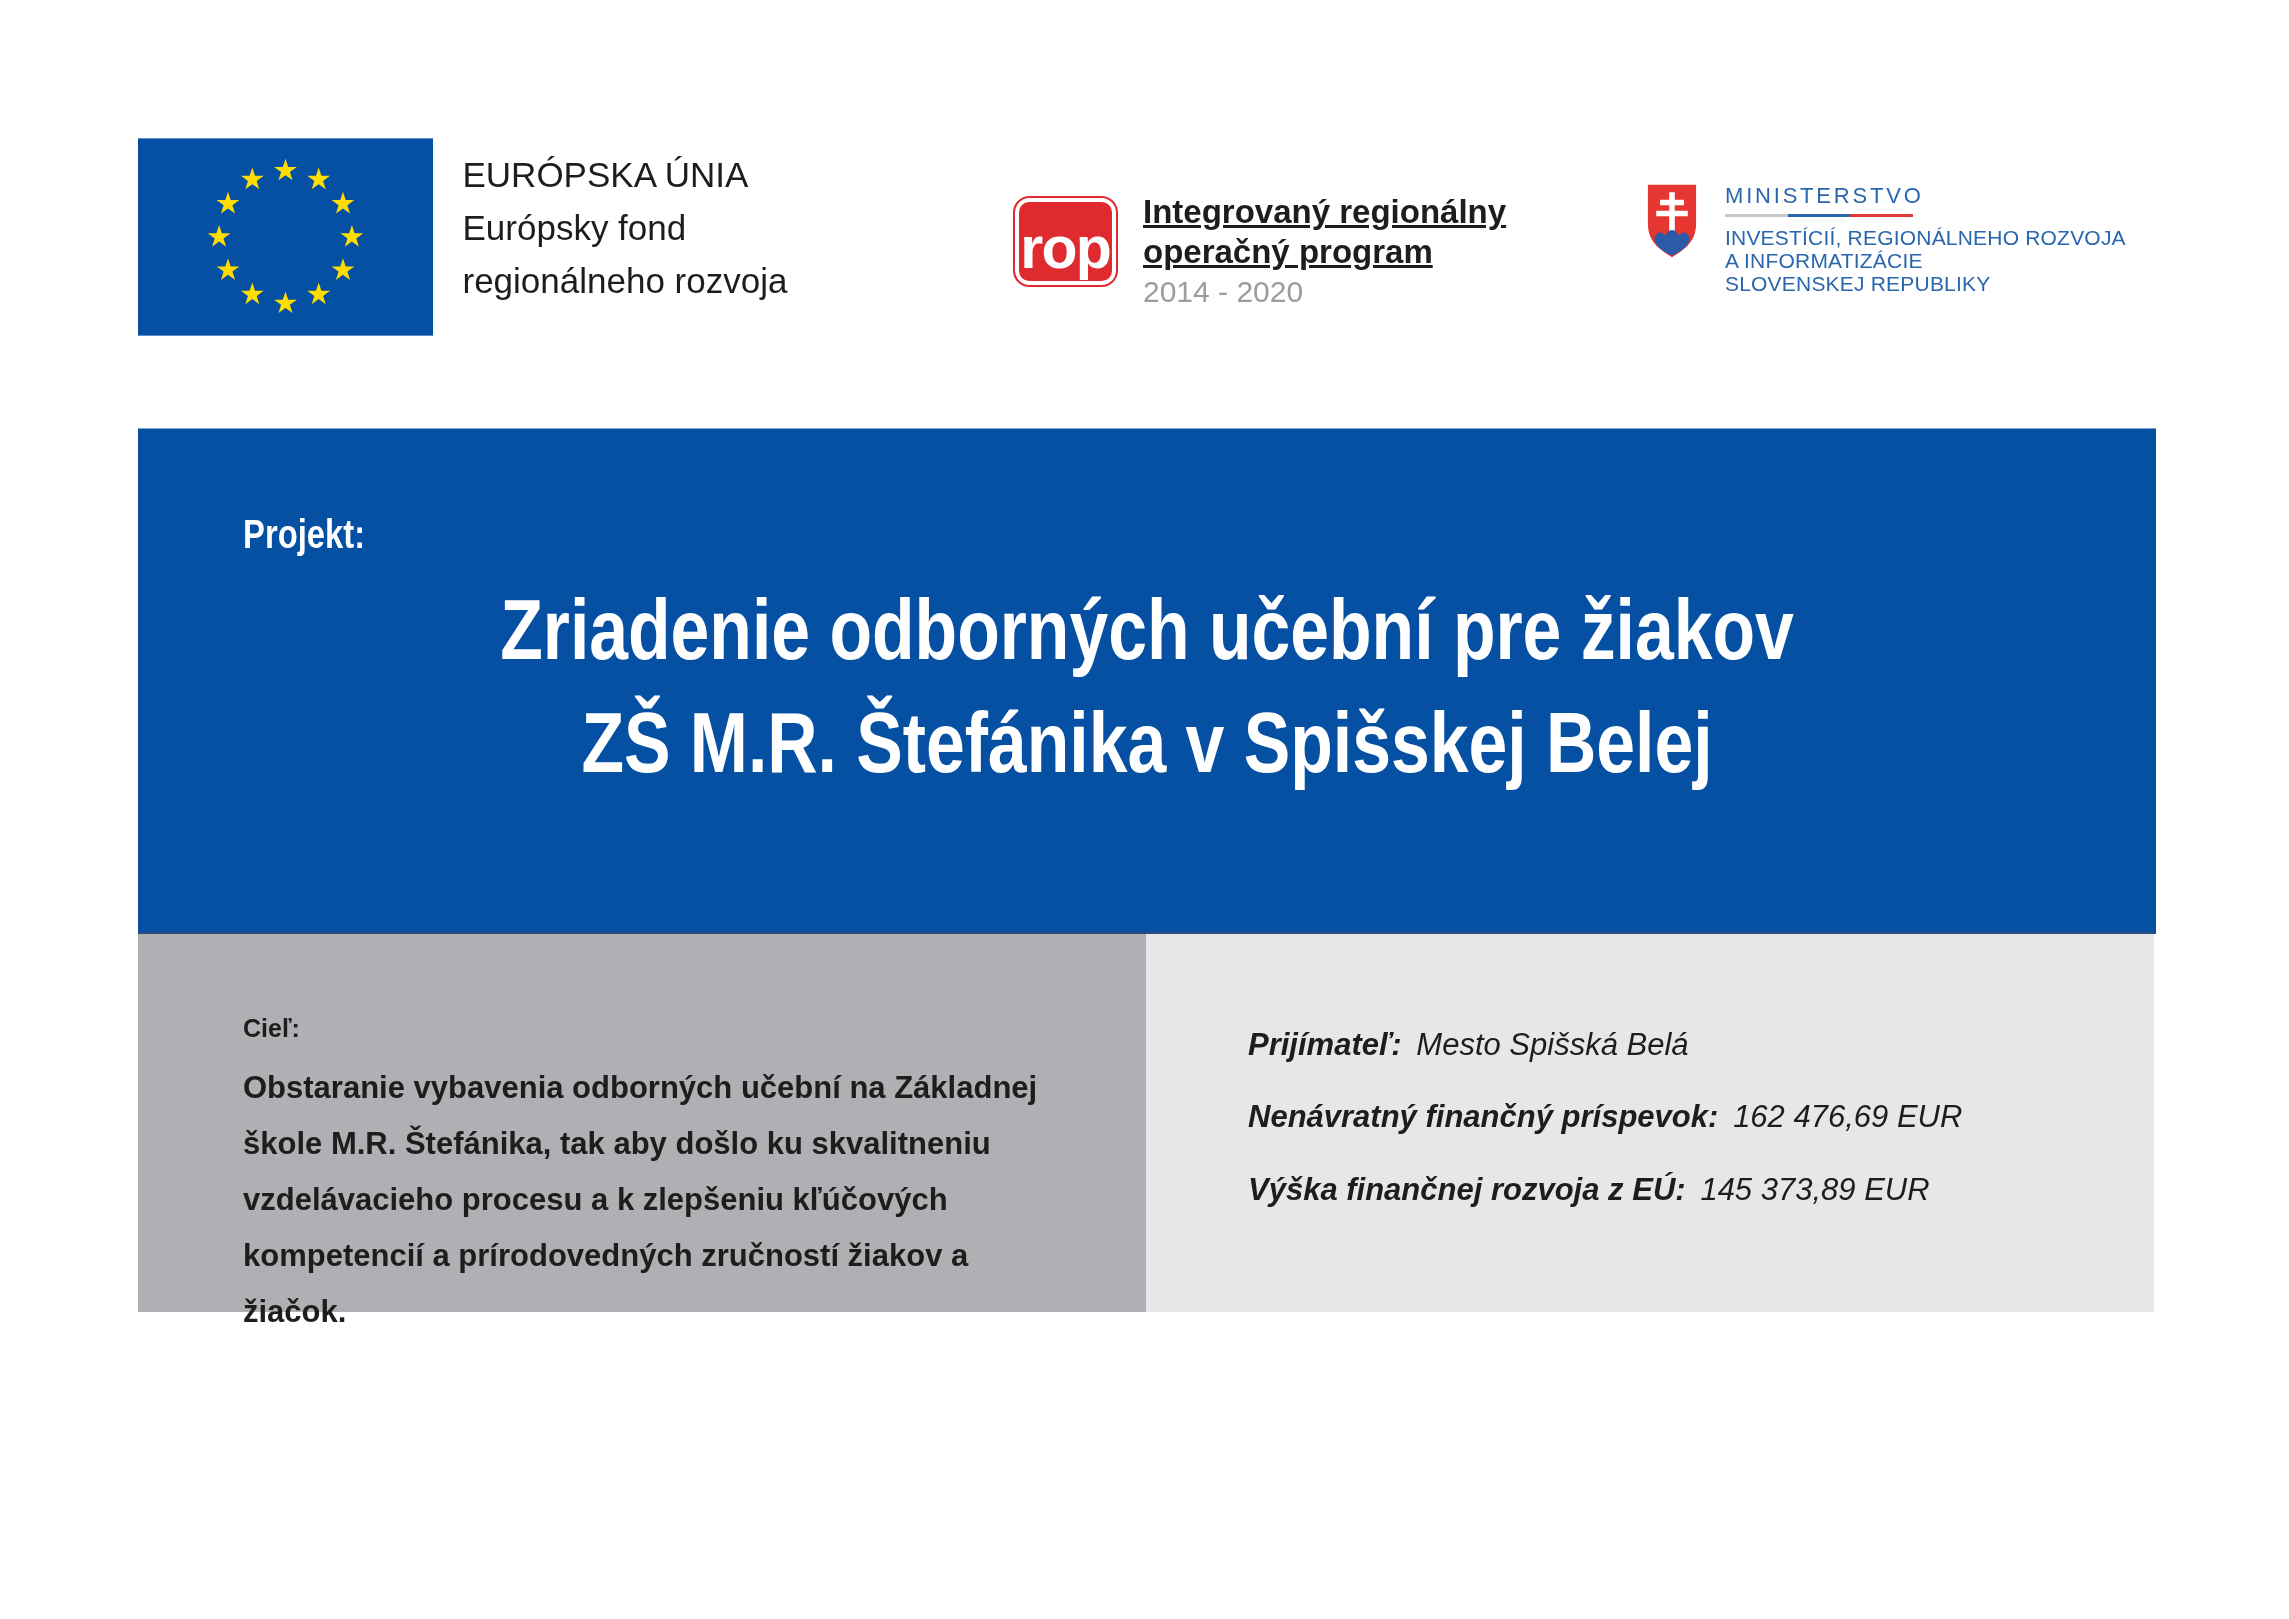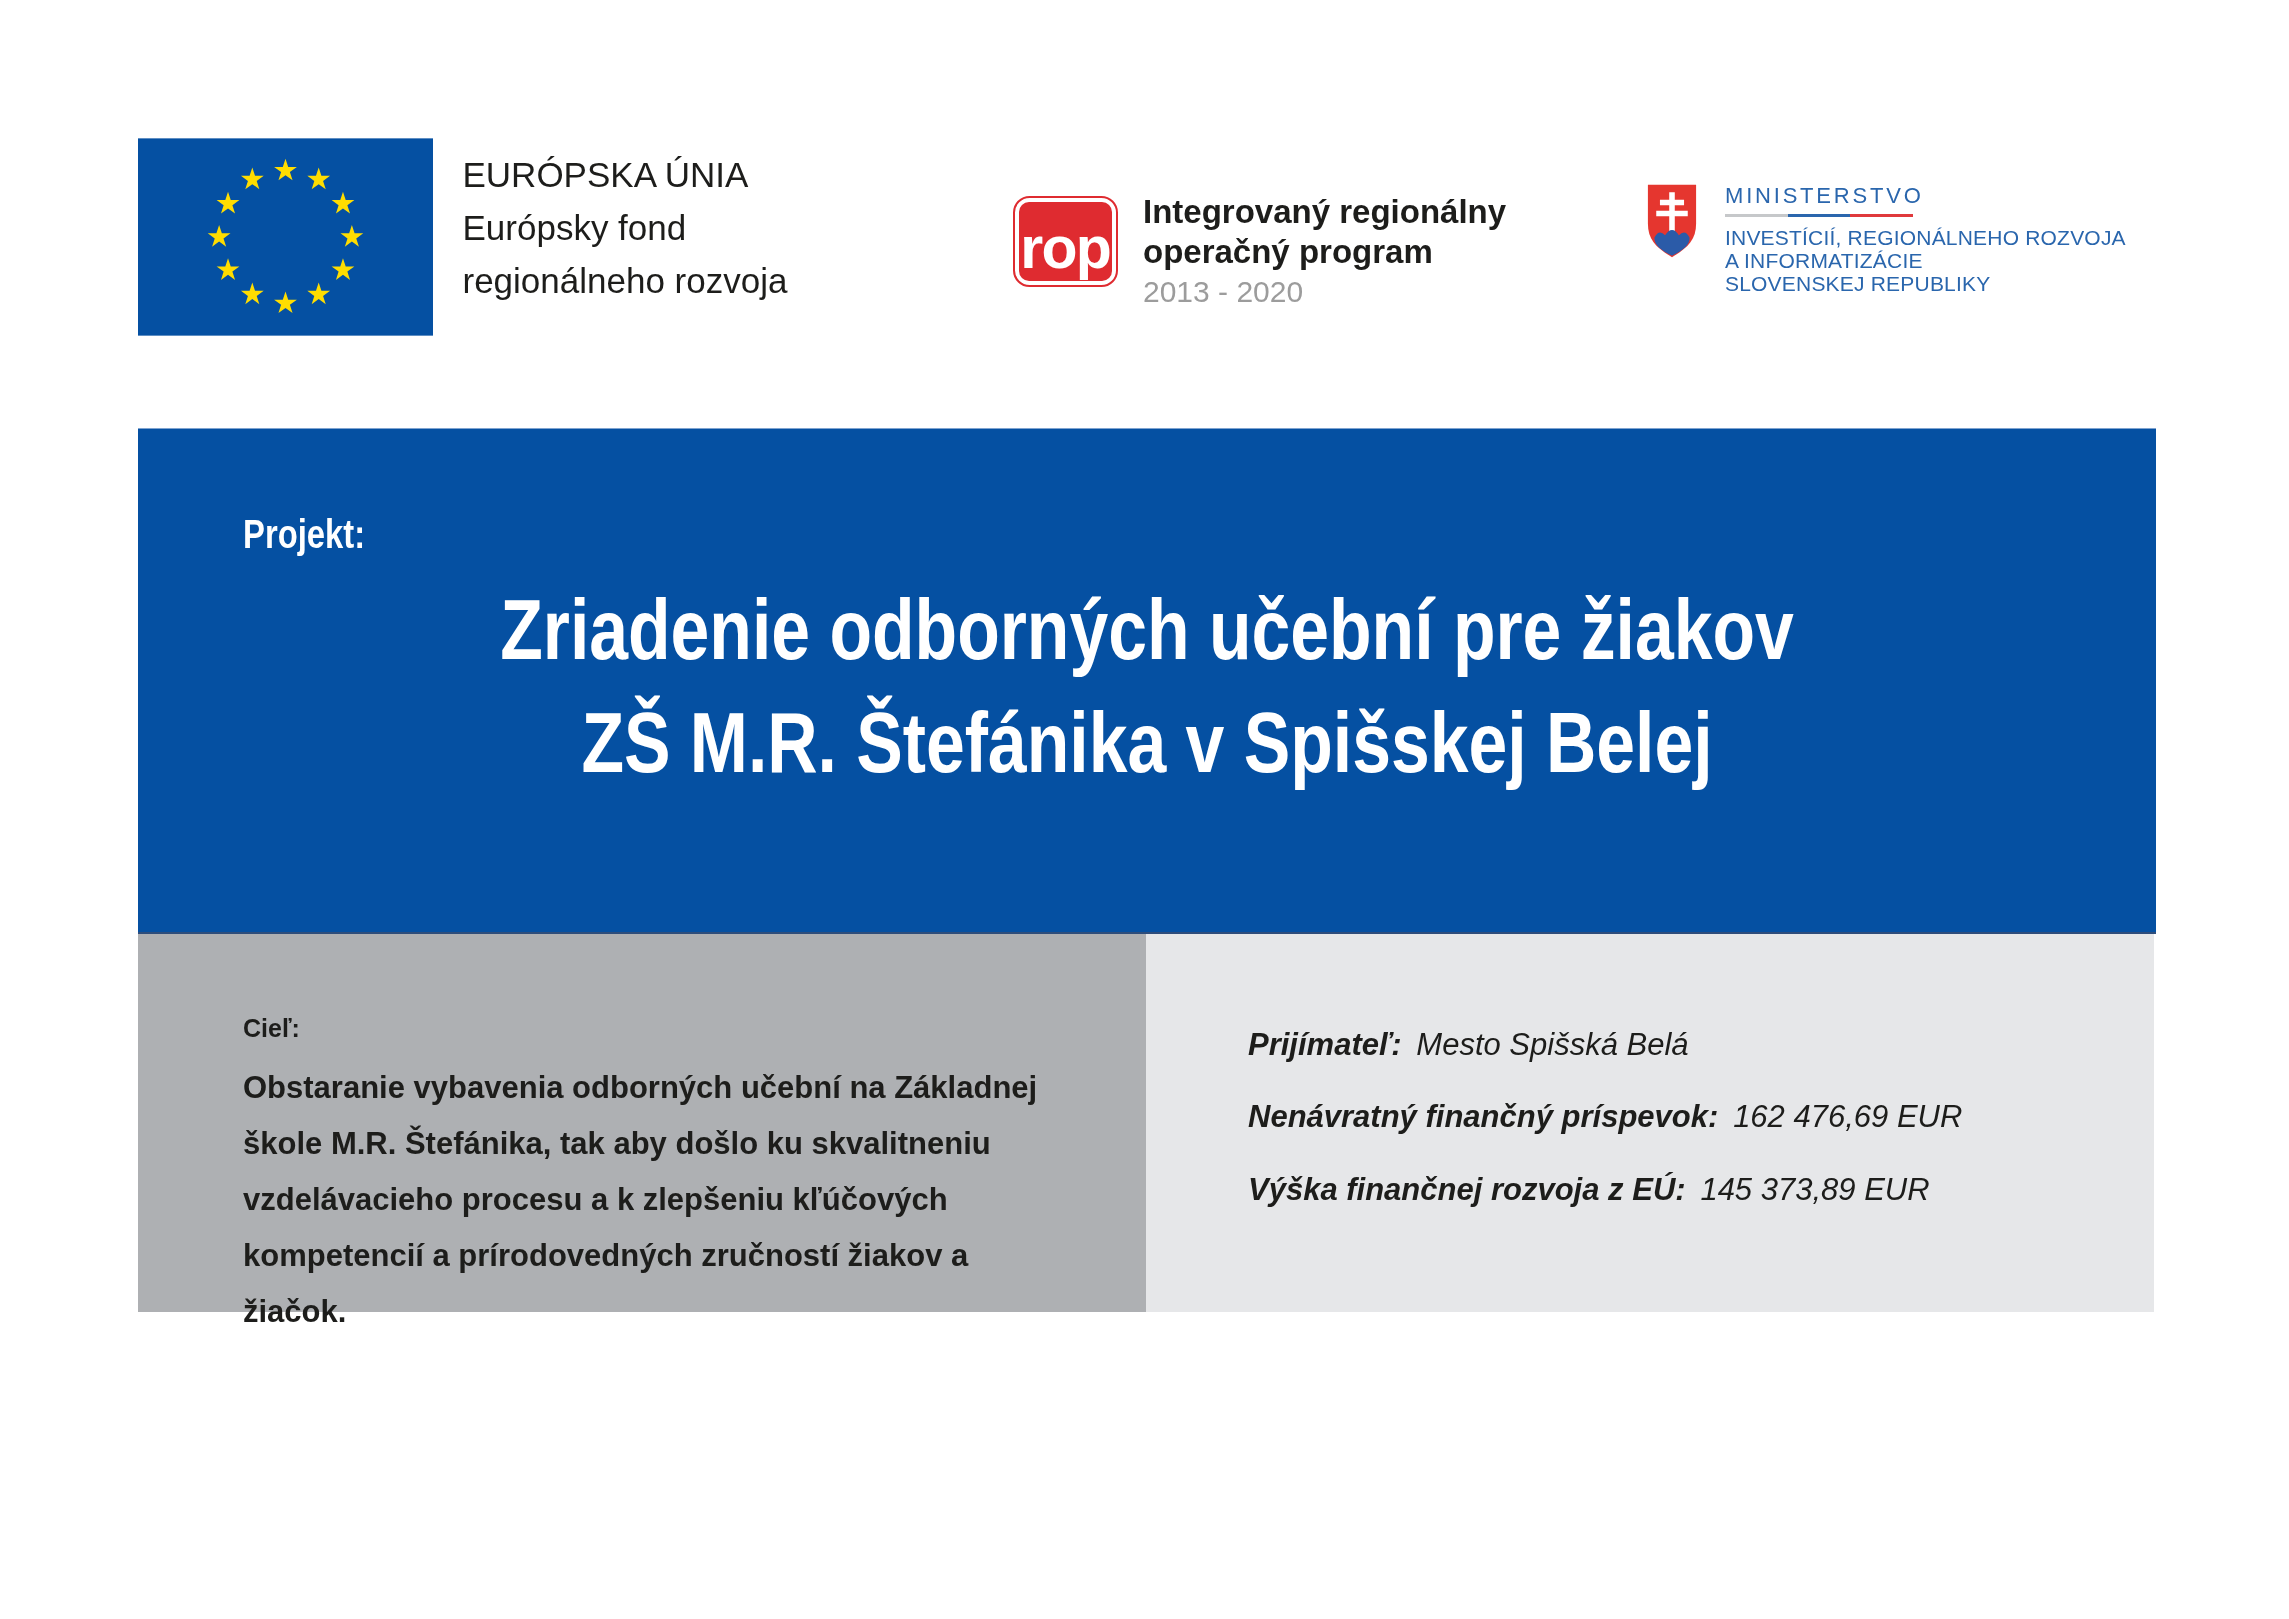--- a/index.html
+++ b/index.html
@@ -25,21 +25,21 @@
   }
   .irop-logo-inner {
     position:relative; width:100%; height:100%;
     background:#df2b30; border-radius:10px; overflow:hidden;
   }
   .irop-logo-inner span {
     position:absolute; left:-13px; top:12px;
     font-weight:bold; font-size:59px; letter-spacing:-1.8px; color:#ffffff;
   }
   .irop-text { margin-left:25px; margin-top:-3.7px; }
-  .irop-title { font-weight:bold; font-size:33px; line-height:40px; color:#1d1d1b; white-space:pre-line; }
+  .irop-title { font-weight:bold; font-size:33px; line-height:40px; color:#1d1d1b; white-space:pre-line;text-decoration:underline; }
   .irop-period { font-size:30px; line-height:37px; color:#9c9c9c; margin-top:0.9px; }
 
   .ministry-block { position:absolute; left:1646px; top:183px; display:flex; }
   .ministry-shield { width:52px; height:76px; display:block; flex:none; }
   .ministry-text { margin-left:27px; }
   .ministry-title { font-size:22px; letter-spacing:2.8px; color:#2a66ad; line-height:26px; }
   .ministry-divider { display:flex; width:188px; height:3.7px; margin:4.6px 0 8.3px 0; }
   .ministry-divider .seg1 { width:63px; background:#c6c8ca; }
   .ministry-divider .seg2 { width:63px; background:#2a66ad; }
   .ministry-divider .seg3 { width:63px; background:#e0393c; }
@@ -121,21 +121,21 @@
 
   <div class="irop-block">
     <div class="irop-logo">
       <div class="irop-logo-inner">
         <span>irop</span>
       </div>
     </div>
     <div class="irop-text">
       <div class="irop-title">Integrovaný regionálny
 operačný program</div>
-      <div class="irop-period">2013 - 2020</div>
+      <div class="irop-period">2014 - 2020</div>
     </div>
   </div>
 
   <div class="ministry-block">
     <svg class="ministry-shield" viewBox="0 0 56 82" xmlns="http://www.w3.org/2000/svg">
       <path d="M2,2 H54 V44 C54 61,45 70,28 80 C11 70,2 61,2 44 Z" fill="#e5362f"></path>
       <path d="M25,10 h6 v8 h10 v6 h-10 v6 h14 v6 h-14 v22 h-6 v-22 h-14 v-6 h14 v-6 h-10 v-6 h10 z" fill="#ffffff"></path>
       <path d="M9,59 Q14,49 20.5,56.5 Q28,45 35.5,56.5 Q42,49 47,59 C47,67 40,72.5 28,78.5 C16,72.5 9,67 9,59 Z" fill="#2b5ba8"></path>
     </svg>
     <div class="ministry-text">

